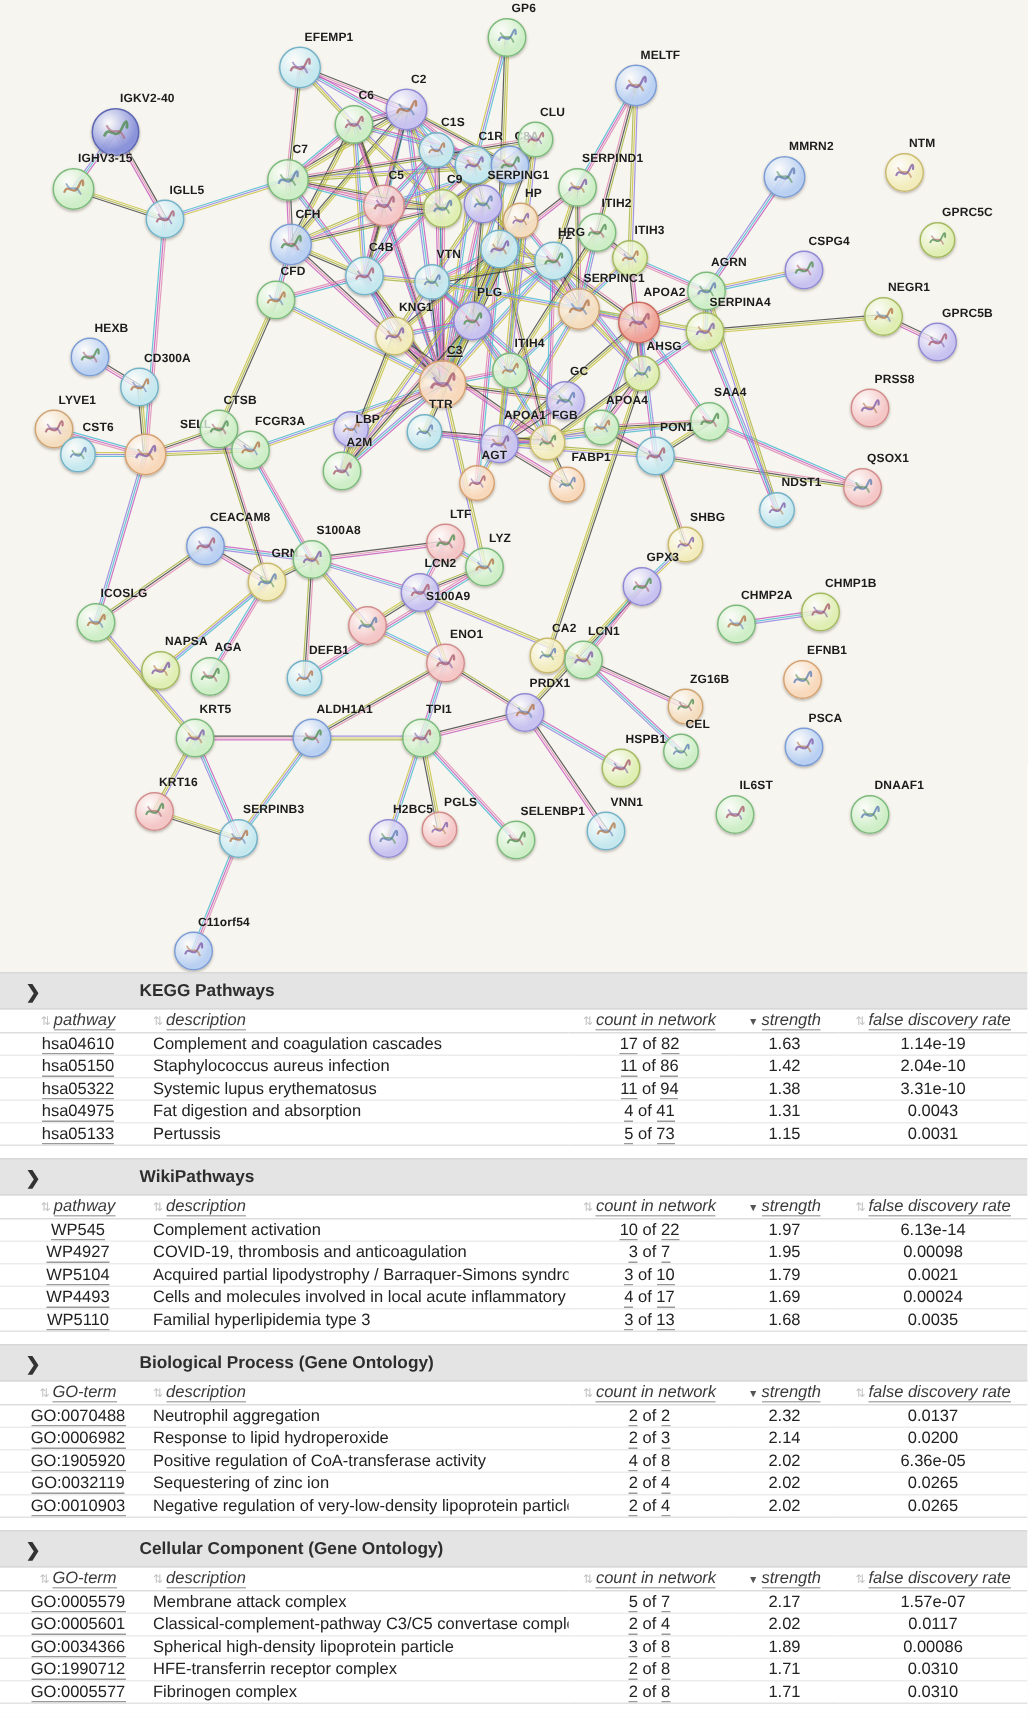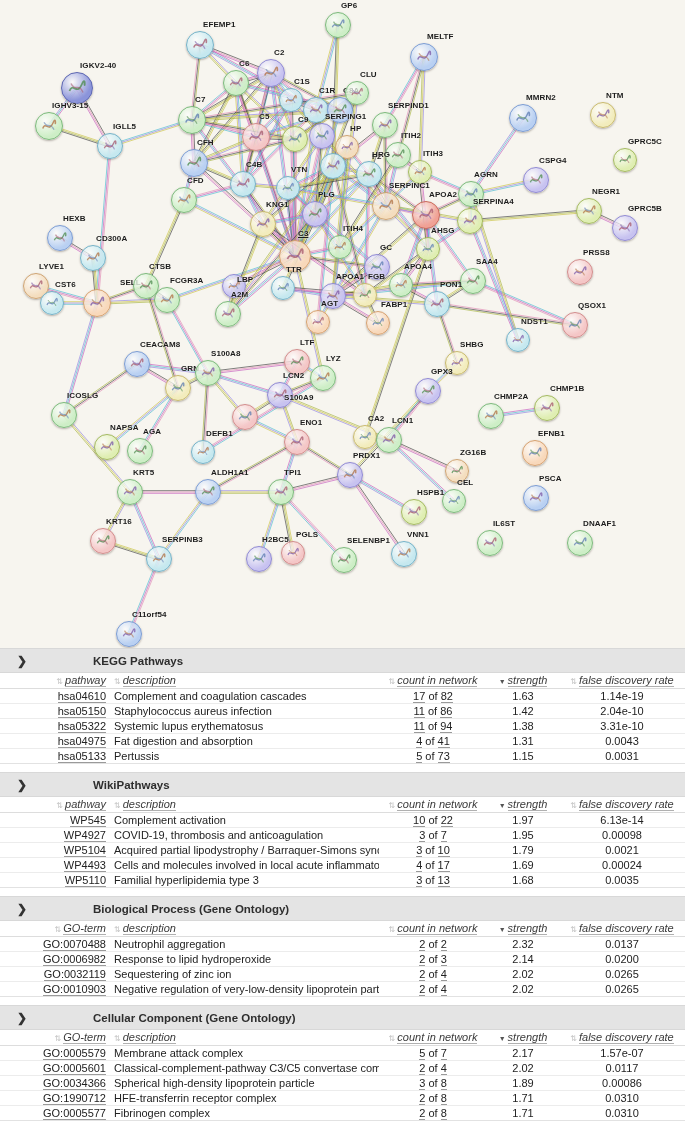--- a/index.html
+++ b/index.html
@@ -17,21 +17,21 @@
   .chev::before{content:"\276F"}
   .sec-title{margin-left:62px;font-weight:700;font-size:11.5px;color:#2e2e2e}
   table{width:100%;border-collapse:collapse;font-size:11px;color:#222;table-layout:fixed}
   thead th{font-style:italic;font-weight:400;font-size:11px;color:#3a3a3a;padding:1px 4px 2px 4px;border-bottom:1px solid #ddd;white-space:nowrap;overflow:hidden}
   th .hl{border-bottom:1px solid #b0b0b0;cursor:pointer}
   .sort-both::before{content:"\21C5";font-size:8px;color:#c2c2c2;margin-right:2px;font-style:normal}
   .sort-desc::before{content:"\25BC";font-size:7px;color:#555;margin-right:2px;font-style:normal}
   td{padding:1px 4px;border-top:1px solid #ececec;white-space:nowrap;overflow:hidden}
   tbody tr:first-child td{border-top:none}
   tbody tr{background:#fff}
-  .c-id{width:84px;text-align:right;padding-left:22px}
+  .c-id{width:84px;text-align:center;padding-left:10px}
   .c-desc{width:auto;text-align:left}
   .c-cnt{width:100px;text-align:center}
   .c-str{width:64px;text-align:center}
   .c-fdr{width:118px;text-align:center}
   .lk{border-bottom:1px solid #9a9a9a;cursor:pointer;color:#222}
   tbody{border-bottom:1px solid #e2e2e2}
 </style>
 </head>
 <body>
 
@@ -1483,20 +1483,27 @@
             <td class="c-fdr">0.0137</td>
           </tr>
           <tr>
             <td class="c-id"><span class="lk">GO:0006982</span></td>
             <td class="c-desc">Response to lipid hydroperoxide</td>
             <td class="c-cnt"><span class="lk">2</span> of <span class="lk">3</span></td>
             <td class="c-str">2.14</td>
             <td class="c-fdr">0.0200</td>
           </tr>
           <tr>
+            <td class="c-id"><span class="lk">GO:1905920</span></td>
+            <td class="c-desc">Positive regulation of CoA-transferase activity</td>
+            <td class="c-cnt"><span class="lk">4</span> of <span class="lk">8</span></td>
+            <td class="c-str">2.02</td>
+            <td class="c-fdr">6.36e-05</td>
+          </tr>
+          <tr>
             <td class="c-id"><span class="lk">GO:0032119</span></td>
             <td class="c-desc">Sequestering of zinc ion</td>
             <td class="c-cnt"><span class="lk">2</span> of <span class="lk">4</span></td>
             <td class="c-str">2.02</td>
             <td class="c-fdr">0.0265</td>
           </tr>
           <tr>
             <td class="c-id"><span class="lk">GO:0010903</span></td>
             <td class="c-desc">Negative regulation of very-low-density lipoprotein particle r...</td>
             <td class="c-cnt"><span class="lk">2</span> of <span class="lk">4</span></td>

